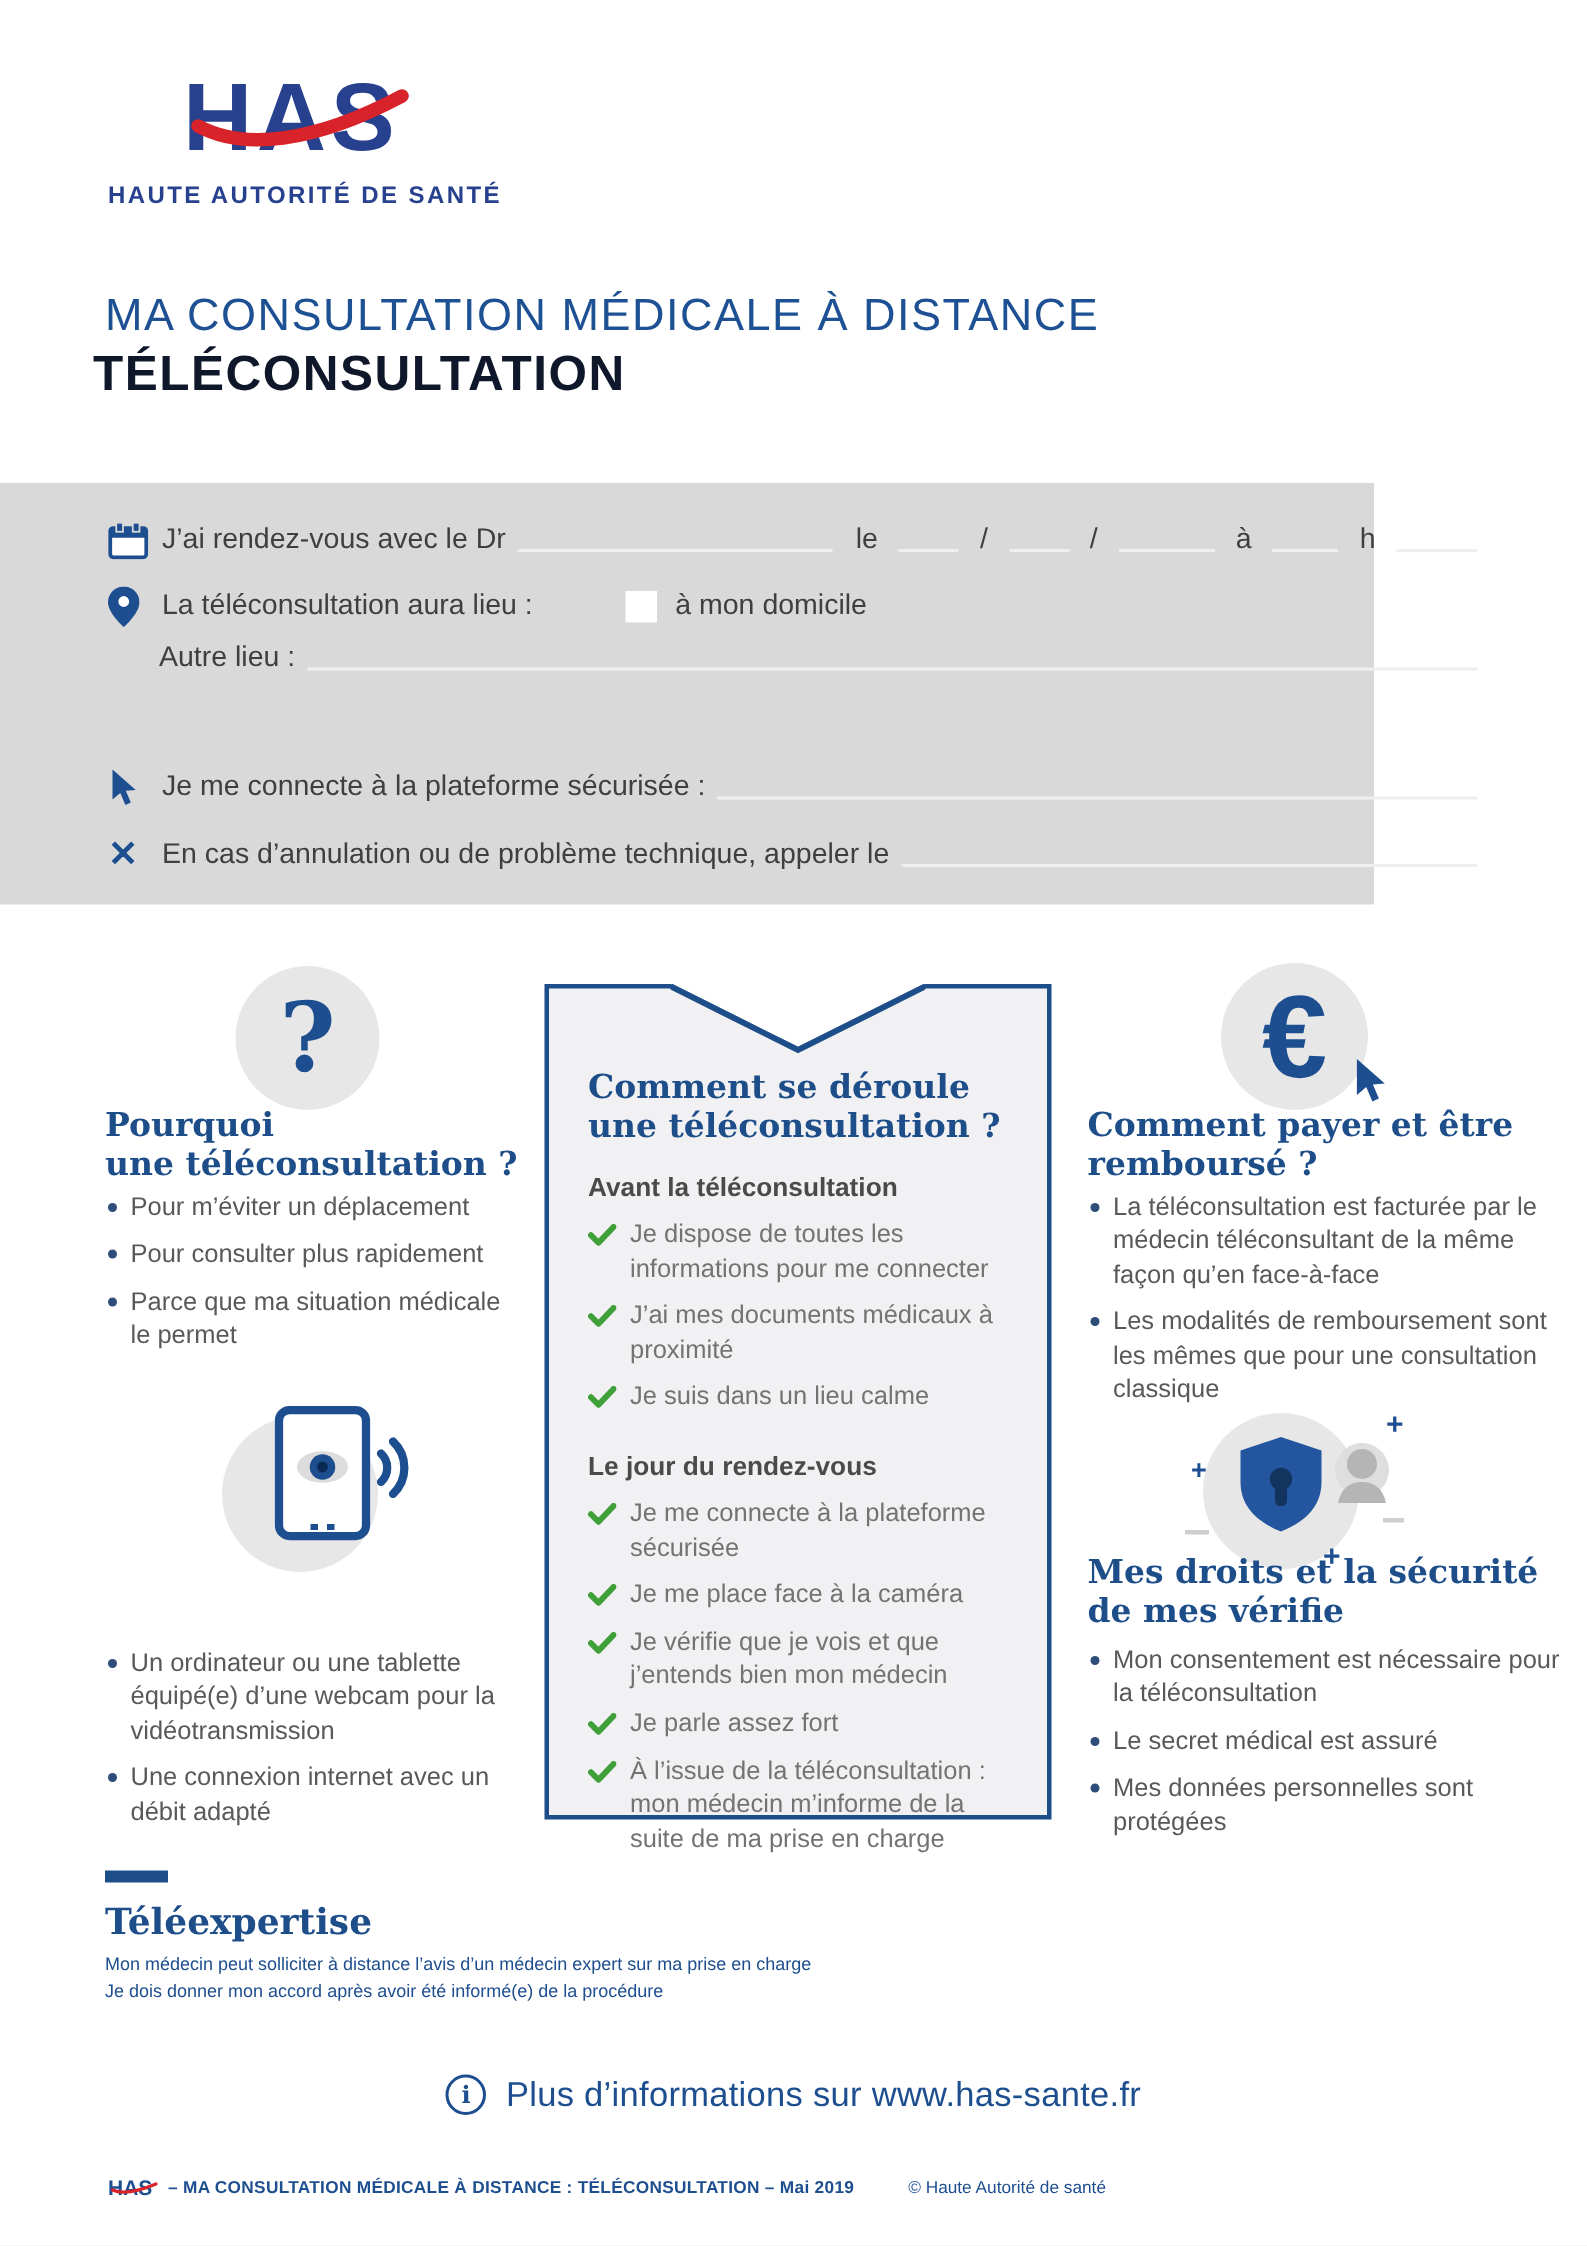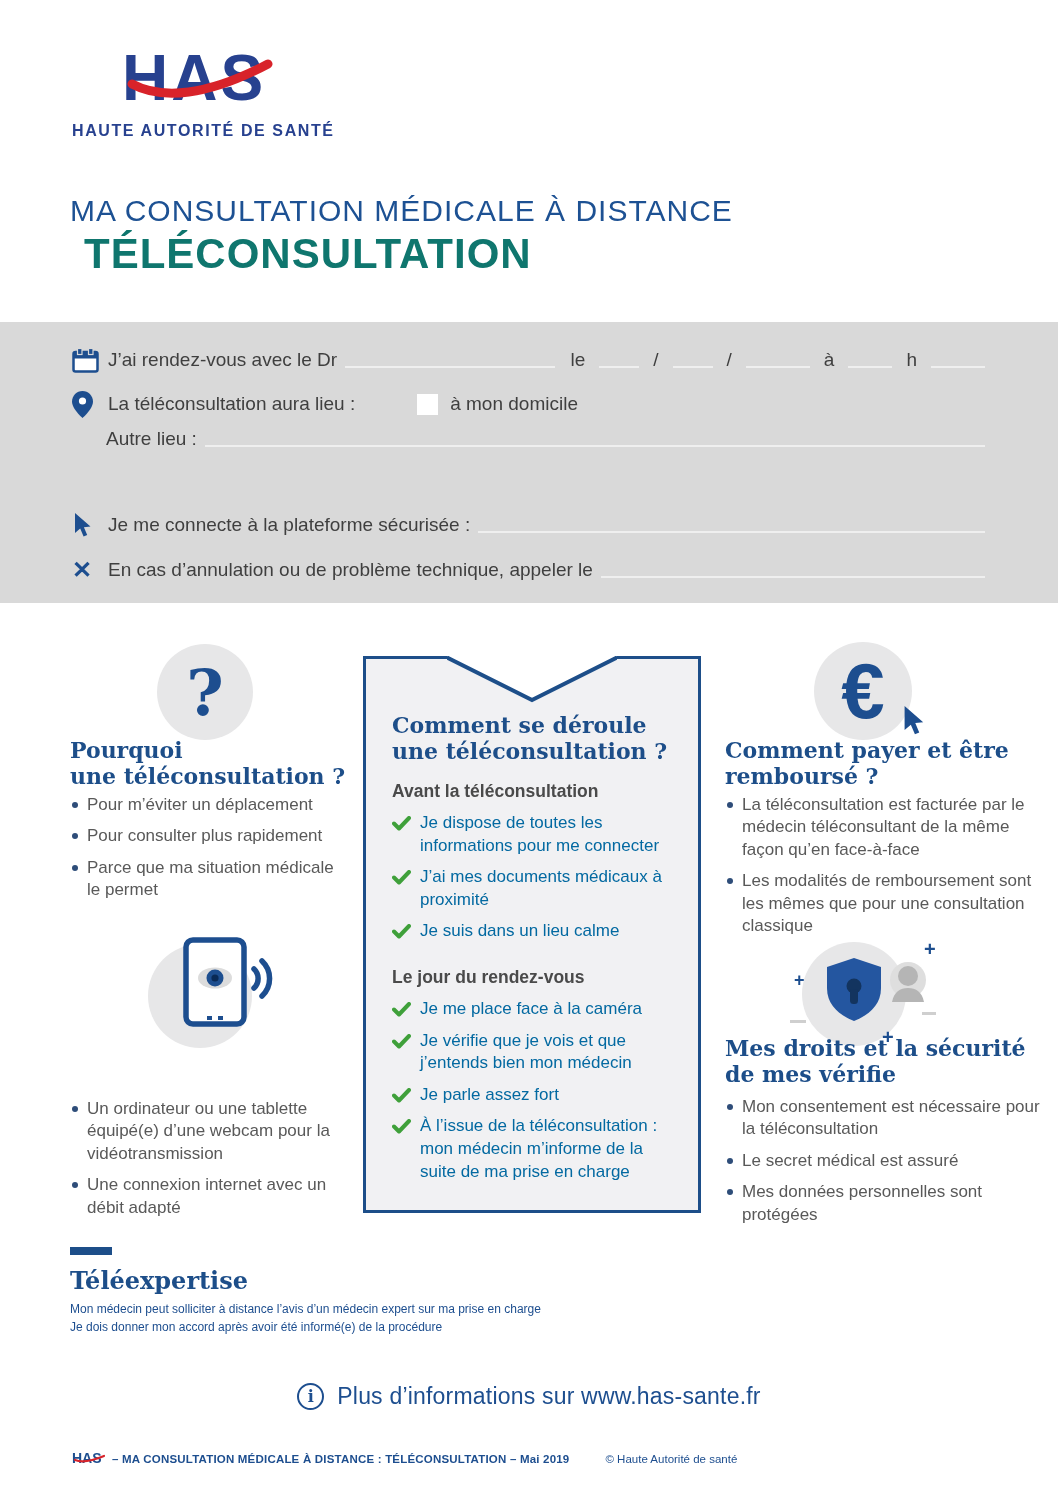--- a/index.html
+++ b/index.html
@@ -8,24 +8,24 @@
     position:relative; width:1058px; height:1497px; background:#fff;
     font-family:"Liberation Sans", sans-serif; overflow:hidden;
     outline:1px solid #dcdcdc;
   }
   
   .logo-svg { position:absolute; left:120px; top:38px; }
   .logo-sub { position:absolute; left:72px; top:122px; font-size:16px; font-weight:700;
     letter-spacing:1.6px; color:#27418f; }
   .title1 { position:absolute; left:70px; top:194px; font-size:30px; font-weight:400;
     letter-spacing:1px; color:#1d5193; }
-  .title2 { position:absolute; left:84px; top:230px; font-size:42px; font-weight:800;
-    letter-spacing:1px; color:#0f766e; }
-  
-  .band { position:absolute; left:0; top:322px; width:1058px; height:281px; background:#d9d9d9; }
+  .title2 { position:absolute; left:62px; top:230px; font-size:33px; font-weight:800;
+    letter-spacing:1px; color:#0f172a; }
+  
+  .band { position:absolute; left:0; top:322px; width:916px; height:281px; background:#d9d9d9; }
   .frow { position:absolute; left:0; display:flex; align-items:center; width:1058px;
     padding-left:72px; padding-right:73px; height:28px; font-size:19px; color:#3f3f3f; }
   .frow .ic { width:30px; display:flex; align-items:center; justify-content:flex-start; flex-shrink:0; }
   .frow .lbl { margin-left:6px; white-space:nowrap; }
   .wline { border-bottom:2px solid #efefef; height:16px; }
   .fill { flex:1 1 auto; margin:0 8px; }
   .seg { flex:0 0 auto; margin:0 7px; }
   .chk { width:21px; height:21px; background:#ffffff; flex-shrink:0; }
   .xglyph { font-size:24px; font-weight:900; color:#1d4e8f; line-height:1; }
   
@@ -41,21 +41,21 @@
   .blist li { position:relative; padding-left:17px; margin-bottom:9px; }
   .blist li::before { content:""; position:absolute; left:2px; top:8px; width:6px; height:6px;
     border-radius:50%; background:#2e4d79; }
   
   .panel { position:absolute; left:363px; top:656px; width:338px; height:557px;
     background:#f1f1f3; border:3px solid #1d4e89; padding:0 18px 0 26px; }
   .notch { position:absolute; left:50%; top:-3px; transform:translateX(-50%); }
   .panel-head { margin-top:54px; font-family:"DejaVu Serif", serif; font-weight:700;
     font-size:22px; line-height:1.18; color:#1d4e89; }
   .sub-head { margin-top:16px; font-size:17.5px; font-weight:700; color:#4a4a4a; }
-  .chkitem { display:flex; gap:9px; margin-bottom:9px; font-size:17px; line-height:1.33; color:#0369a1; }
+  .chkitem { display:flex; gap:9px; margin-bottom:9px; font-size:17px; line-height:1.33; color:#737373; }
   .chkitem svg { flex-shrink:0; margin-top:4px; }
   .chklist { margin-top:10px; }
   
   .dash { position:absolute; left:70px; top:1247px; width:42px; height:8px; background:#1d4e89; }
   .tele-title { position:absolute; left:70px; top:1266px; font-family:"DejaVu Serif", serif;
     font-weight:700; font-size:24px; color:#1d4e89; }
   .tele-lines { position:absolute; left:70px; top:1300px; font-size:12px; font-weight:500;
     color:#1d4e8f; line-height:1.5; }
   
   .info-row { position:absolute; left:0; top:1383px; width:1058px; display:flex;
@@ -188,20 +188,26 @@
           </svg>
         <span>Je suis dans un lieu calme</span>
       </div>
     </div>
     <div class="sub-head" style="margin-top:24px;">Le jour du rendez-vous</div>
     <div class="chklist">
       <div class="chkitem">
         <svg width="19" height="15" viewBox="0 0 19 15">
             <path d="M2 7.5 L7 12.5 L17 2" stroke="#3fa03a" stroke-width="4" fill="none" stroke-linecap="round" stroke-linejoin="round"></path>
           </svg>
+        <span>Je me connecte à la plateforme sécurisée</span>
+      </div>
+      <div class="chkitem">
+        <svg width="19" height="15" viewBox="0 0 19 15">
+            <path d="M2 7.5 L7 12.5 L17 2" stroke="#3fa03a" stroke-width="4" fill="none" stroke-linecap="round" stroke-linejoin="round"></path>
+          </svg>
         <span>Je me place face à la caméra</span>
       </div>
       <div class="chkitem">
         <svg width="19" height="15" viewBox="0 0 19 15">
             <path d="M2 7.5 L7 12.5 L17 2" stroke="#3fa03a" stroke-width="4" fill="none" stroke-linecap="round" stroke-linejoin="round"></path>
           </svg>
         <span>Je vérifie que je vois et que j’entends bien mon médecin</span>
       </div>
       <div class="chkitem">
         <svg width="19" height="15" viewBox="0 0 19 15">

